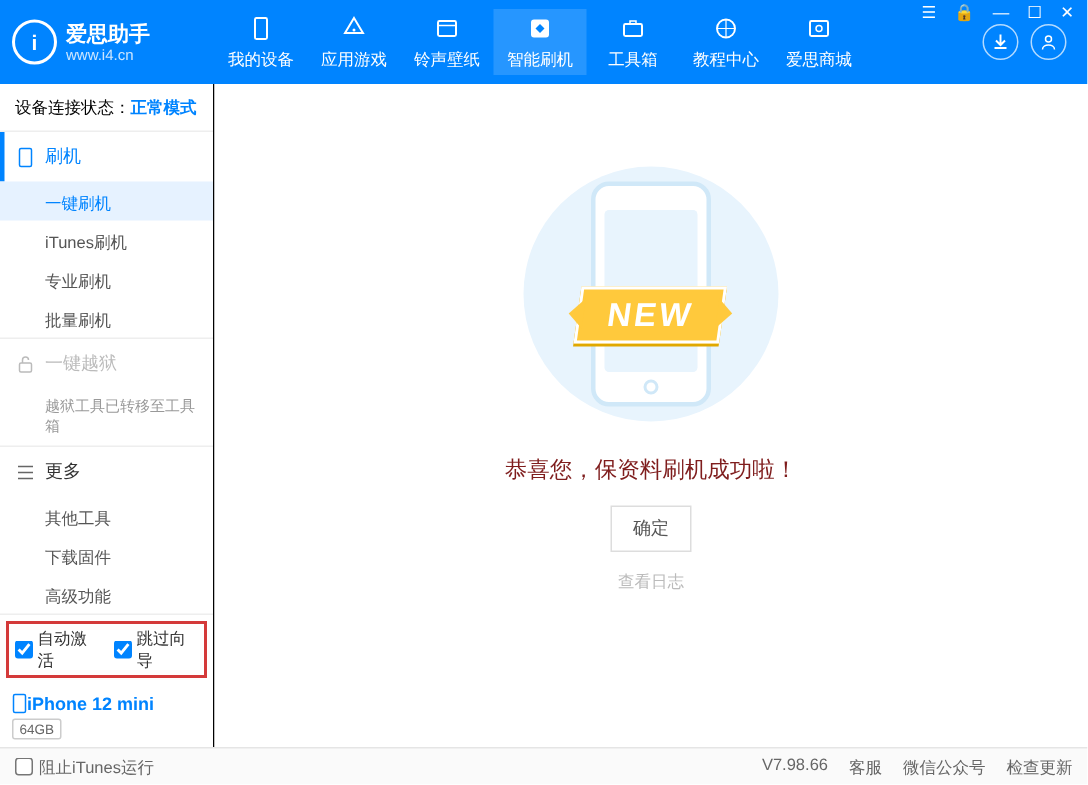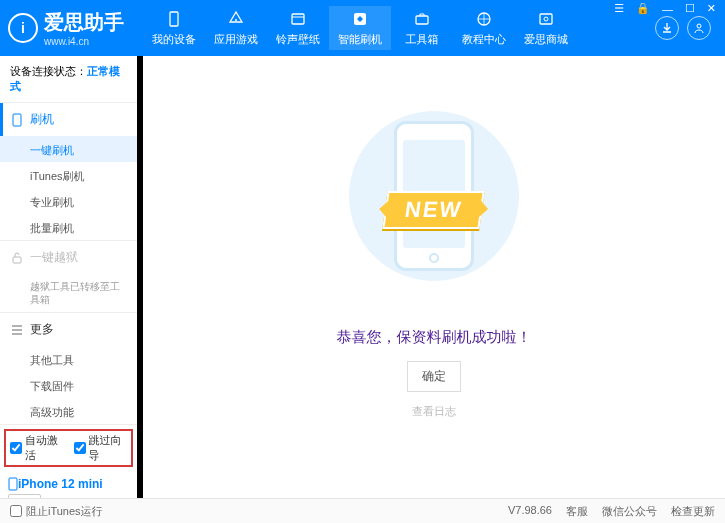--- a/index.html
+++ b/index.html
@@ -2,36 +2,36 @@
 <html><head>
 <meta charset="utf-8">
 <style>
 * { margin: 0; padding: 0; box-sizing: border-box; }
 body { font-family: "Microsoft YaHei", Arial, sans-serif; font-size: 12px; background: #fff; width: 725px; height: 523px; overflow: hidden; position: relative; }
 
 .header { background: #0084ff; height: 56px; display: flex; align-items: center; color: #fff; padding: 0 8px; }
 .logo-area { display: flex; align-items: center; width: 135px; }
 .logo-circle { width: 30px; height: 30px; border: 2px solid #fff; border-radius: 50%; display: flex; align-items: center; justify-content: center; font-weight: bold; font-size: 14px; margin-right: 6px; }
 .logo-text { display: flex; flex-direction: column; }
-.app-name { font-size: 20px; font-weight: bold; }
+.app-name { font-size: 14px; font-weight: bold; }
 .app-url { font-size: 10px; opacity: 0.8; }
 
 .nav-tabs { display: flex; flex: 1; height: 44px; }
 .nav-tab { width: 62px; display: flex; flex-direction: column; align-items: center; justify-content: center; cursor: pointer; font-size: 11px; gap: 3px; }
 .nav-tab.active { background: rgba(255,255,255,0.15); }
 .nav-icon { width: 20px; height: 20px; display: flex; align-items: center; justify-content: center; }
 
 .title-ctrl { position: absolute; top: 2px; right: 6px; display: flex; gap: 6px; color: #fff; font-size: 11px; align-items: center; }
 .title-ctrl span { cursor: pointer; padding: 0 3px; }
 
 .header-right { display: flex; gap: 8px; margin-left: auto; margin-right: 6px; }
 .circle-btn { width: 24px; height: 24px; border: 1.5px solid rgba(255,255,255,0.7); border-radius: 50%; display: flex; align-items: center; justify-content: center; cursor: pointer; }
 
 .body-area { display: flex; height: 443px; }
-.sidebar { width: 143px; border-right: 6px solid #000000; display: flex; flex-direction: column; }
+.sidebar { width: 143px; border-right: 1px solid #000000; display: flex; flex-direction: column; }
 
 .status-bar { padding: 8px 10px; font-size: 11px; border-bottom: 1px solid #eee; }
 .status-val { color: #0084ff; font-weight: bold; }
 
 .sb-section { border-bottom: 1px solid #eee; }
 .sb-head { display: flex; align-items: center; padding: 8px 10px; font-size: 12px; cursor: pointer; gap: 6px; color: #333; }
 .sb-head.active { color: #0084ff; border-left: 3px solid #0084ff; padding-left: 7px; }
 .sb-head .ic { width: 14px; height: 14px; display: inline-flex; align-items: center; justify-content: center; }
 .sb-item { padding: 7px 10px 4px 30px; font-size: 11px; color: #555; cursor: pointer; }
 .sb-item.selected { background: #e6f2ff; color: #0084ff; }
@@ -49,21 +49,21 @@
 .phone-illus { width: 180px; height: 200px; position: relative; display: flex; align-items: center; justify-content: center; }
 .circle-bg { width: 170px; height: 170px; border-radius: 50%; background: #e8f4fd; position: absolute; }
 .phone-body { width: 80px; height: 150px; background: #fff; border: 3px solid #d0e8f8; border-radius: 12px; position: relative; z-index: 1; }
 .phone-screen { position: absolute; top: 16px; left: 6px; right: 6px; bottom: 20px; background: #e8f4fd; border-radius: 3px; }
 .phone-btn { position: absolute; bottom: 5px; left: 50%; transform: translateX(-50%); width: 10px; height: 10px; border: 2px solid #d0e8f8; border-radius: 50%; }
 .new-ribbon { position: absolute; z-index: 2; background: #ffc93c; color: #fff; font-weight: bold; font-size: 22px; padding: 4px 18px; letter-spacing: 2px; transform: skewX(-8deg); border: 2px solid #fff; top: 95px; box-shadow: 0 2px 0 #e0a800; }
 .new-ribbon::before, .new-ribbon::after { content:''; position:absolute; width:0; height:0; border:10px solid transparent; top:6px; }
 .new-ribbon::before { left:-18px; border-right-color:#ffc93c; }
 .new-ribbon::after { right:-18px; border-left-color:#ffc93c; }
 
-.success-msg { font-size: 15px; color: #4c1d95; margin-top: 32px; }
+.success-msg { font-size: 15px; color: #7f1d1d; margin-top: 8px; }
 .ok-btn { margin-top: 14px; padding: 6px 14px; border: 1px solid #ddd; background: #fff; font-size: 12px; color: #555; cursor: pointer; }
 .log-link { margin-top: 12px; font-size: 11px; color: #bbb; cursor: pointer; }
 
 .footer { position: absolute; bottom: 0; left: 0; right: 0; height: 24px; border-top: 1px solid #e5e5e5; display: flex; align-items: center; padding: 12px 10px; font-size: 11px; color: #666; background: #fafafa; }
 .footer-left { display: flex; align-items: center; gap: 4px; }
 .footer-left input { width: 12px; height: 12px; }
 .footer-right { margin-left: auto; display: flex; gap: 14px; justify-content: flex-end; }
 .footer-right span { cursor: pointer; }
 </style>
 </head>

